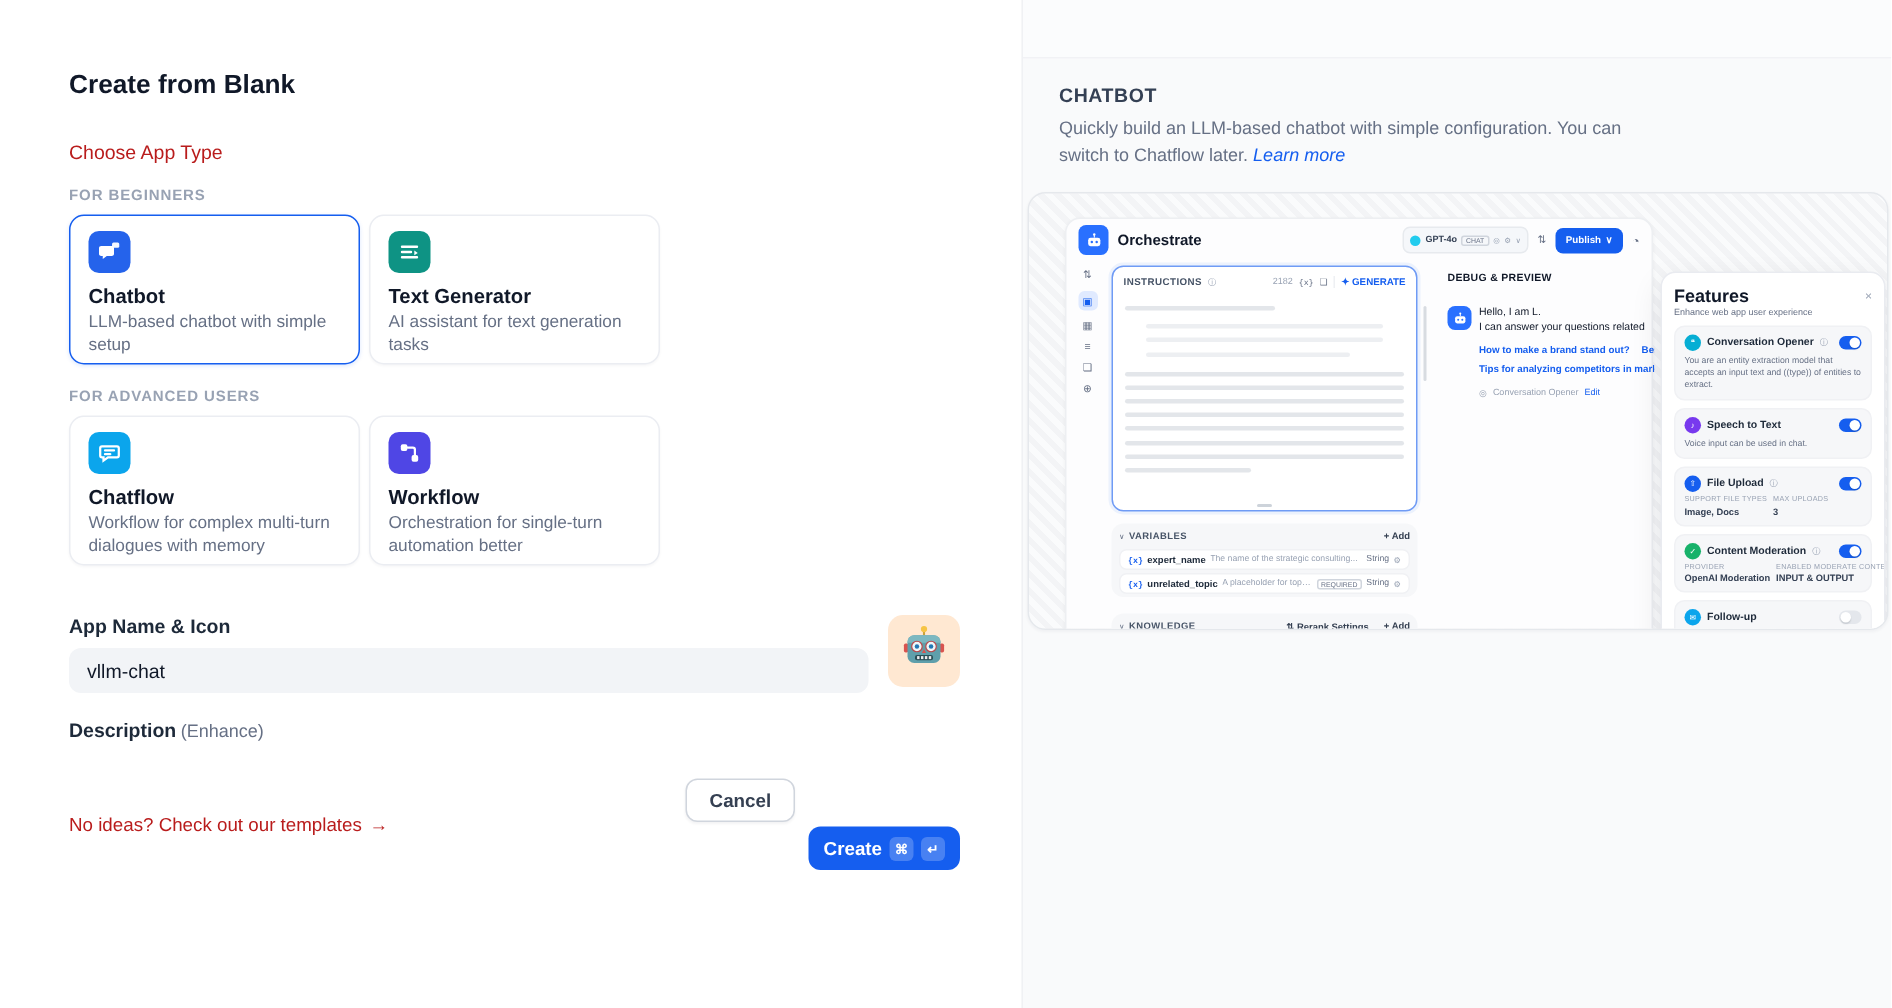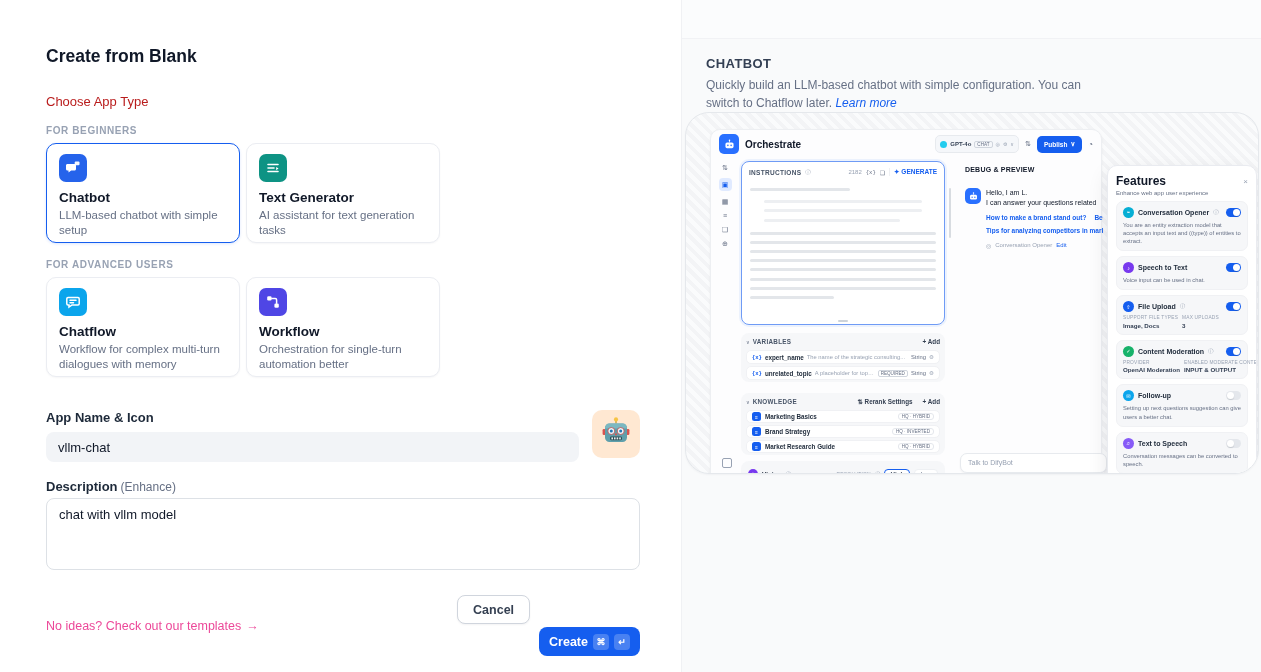--- a/index.html
+++ b/index.html
@@ -16,33 +16,33 @@
   .type-name{font-size:13.5px;font-weight:700;color:#101828;margin-top:8px;}
   .type-desc{font-size:11.5px;color:#667085;line-height:1.28;margin-top:3px;}
   .name-block{position:relative;margin-top:33px;}
   .field-label{font-size:13px;font-weight:700;color:#1d2939;}
   .optional{font-size:12px;font-weight:400;color:#667085;margin-left:3px;}
   .app-input{display:block;margin-top:7px;width:533px;height:30px;box-sizing:border-box;background:#f2f4f7;border:none;outline:none;border-radius:8px;padding:0 12px;font-size:13px;color:#101828;font-family:"Liberation Sans",sans-serif;}
   .app-icon-btn{position:absolute;right:0;top:0;width:48px;height:48px;border-radius:10px;display:flex;align-items:center;justify-content:center;cursor:pointer;}
   .desc-label{margin-top:17px;}
   .desc-input{display:block;margin-top:4px;width:594px;height:72px;box-sizing:border-box;background:#fff;border:1px solid #dde1e6;border-radius:8px;padding:8px 12px;font-size:13px;color:#101828;resize:none;outline:none;font-family:"Liberation Sans",sans-serif;}
   .footer{display:flex;justify-content:space-between;align-items:center;margin-top:25px;width:594px;}
-  .templates{font-size:12.5px;color:#ec4899;cursor:pointer;display:flex;align-items:center;gap:5px;}
+  .templates{font-size:12.5px;color:#b91c1c;cursor:pointer;display:flex;align-items:center;gap:5px;}
   .btns{display:flex;gap:9px;}
   .btn-cancel{height:29px;padding:0 15px;background:#fff;border:1px solid #d0d5dd;border-radius:8px;font-size:12.5px;font-weight:600;color:#354052;box-shadow:0 1px 2px rgba(16,24,40,.05);cursor:pointer;font-family:"Liberation Sans",sans-serif;}
   .btn-create{height:29px;padding:0 10px;border:none;border-radius:8px;color:#fff;font-size:12.5px;font-weight:700;display:flex;align-items:center;gap:5px;cursor:pointer;font-family:"Liberation Sans",sans-serif;}
   .kbd{width:16px;height:16px;border-radius:4px;background:rgba(255,255,255,.22);font-size:9px;display:flex;align-items:center;justify-content:center;}
   
   .right{position:absolute;left:681px;top:0;width:580px;height:672px;background:#f9fafb;border-left:1px solid #f0f1f4;box-sizing:border-box;}
   .right-top{height:38px;background:#fbfcfd;border-bottom:1px solid #f1f2f5;}
   .right-content{padding:17px 0 0 24px;}
   .rp-heading{font-size:13px;font-weight:700;color:#344054;letter-spacing:.4px;}
   .rp-desc{font-size:12px;color:#667085;line-height:1.5;margin-top:5px;width:398px;}
   .learn{color:#155eef;cursor:pointer;font-style:italic;}
-  .preview{position:relative;margin-top:0;margin-left:-21px;width:574px;height:362px;box-sizing:border-box;border:1px solid #e5e8ec;border-radius:24px;overflow:hidden;background:repeating-linear-gradient(45deg,#f3f4f6 0,#f3f4f6 4px,#fafbfc 4px,#fafbfc 8px);box-shadow:0 1px 2px rgba(16,24,40,.04);}
+  .preview{position:relative;margin-top:16px;margin-left:-21px;width:574px;height:292px;box-sizing:border-box;border:1px solid #e5e8ec;border-radius:12px;overflow:hidden;background:repeating-linear-gradient(45deg,#f3f4f6 0,#f3f4f6 4px,#fafbfc 4px,#fafbfc 8px);box-shadow:0 1px 2px rgba(16,24,40,.04);}
   .surface{position:absolute;left:24px;top:16px;width:390px;height:366px;background:#fdfdfe;border:1px solid #edeff2;border-radius:10px;box-shadow:0 1px 3px rgba(16,24,40,.05);}
   .pv-topbar{position:absolute;left:0;top:0;width:100%;height:28px;display:flex;align-items:center;padding:0 8px;box-sizing:border-box;gap:6px;}
   .pv-appicon{width:20px;height:20px;border-radius:5px;background:#2970ff;display:flex;align-items:center;justify-content:center;flex:none;}
   .pv-title{font-size:10px;font-weight:700;color:#101828;margin-right:auto;}
   .chip{display:flex;align-items:center;gap:3px;height:16px;background:#f5f7fa;border:1px solid #e7eaee;border-radius:5px;padding:0 4px;}
   .chip-dot{width:7px;height:7px;border-radius:50%;background:#22ccee;}
   .chip-name{font-size:6px;font-weight:700;color:#344054;}
   .chip-mode{font-size:4.6px;color:#667085;border:1px solid #d0d5dd;border-radius:2px;padding:0 2px;}
   .chip-ic{font-size:5px;color:#98a2b3;}
   .pv-sliders{font-size:7px;color:#667085;}
@@ -202,21 +202,20 @@
               <rect x="16.6" y="21.4" width="1.6" height="2" fill="#fff" opacity=".9"></rect>
               <rect x="19.2" y="21.4" width="1.6" height="2" fill="#fff" opacity=".9"></rect>
           </svg>
         </span>
       </div>
     </div>
 
     <div class="field-label desc-label">
       <span>Description</span><span class="optional">(Enhance)</span>
     </div>
-    <textarea class="desc-input" style="">chat with vllm model</textarea>
 
     <div class="footer">
       <div class="templates">
         <span>No ideas? Check out our templates</span>
         <span>→</span>
       </div>
       <div class="btns">
         <button class="btn-cancel">Cancel</button>
         <button class="btn-create" style="background: rgb(21, 94, 239); margin-top: 32px;">
           <span>Create</span>

